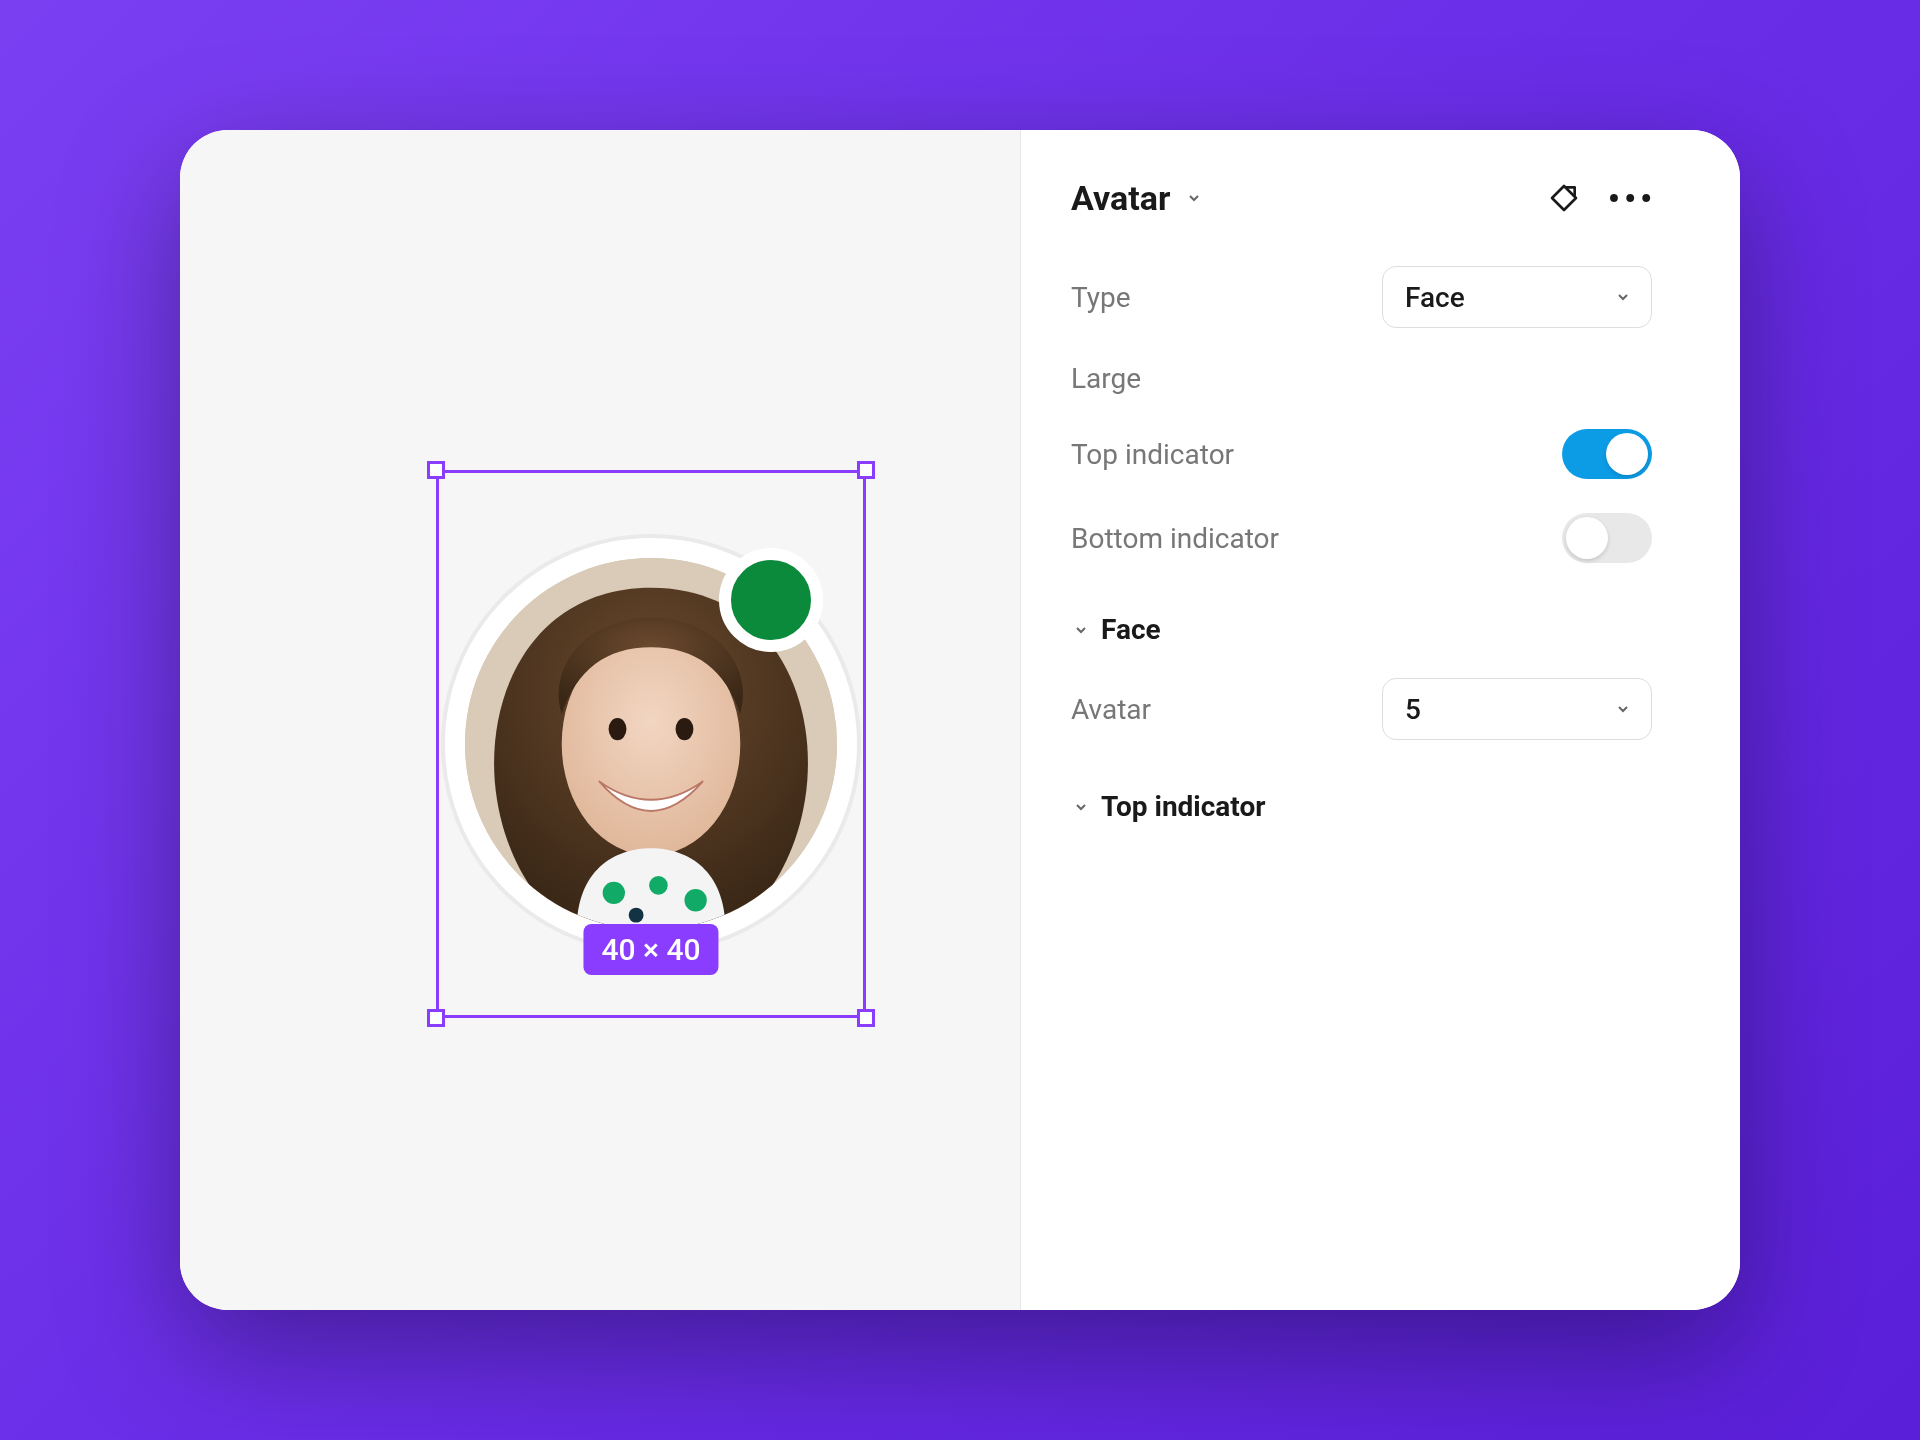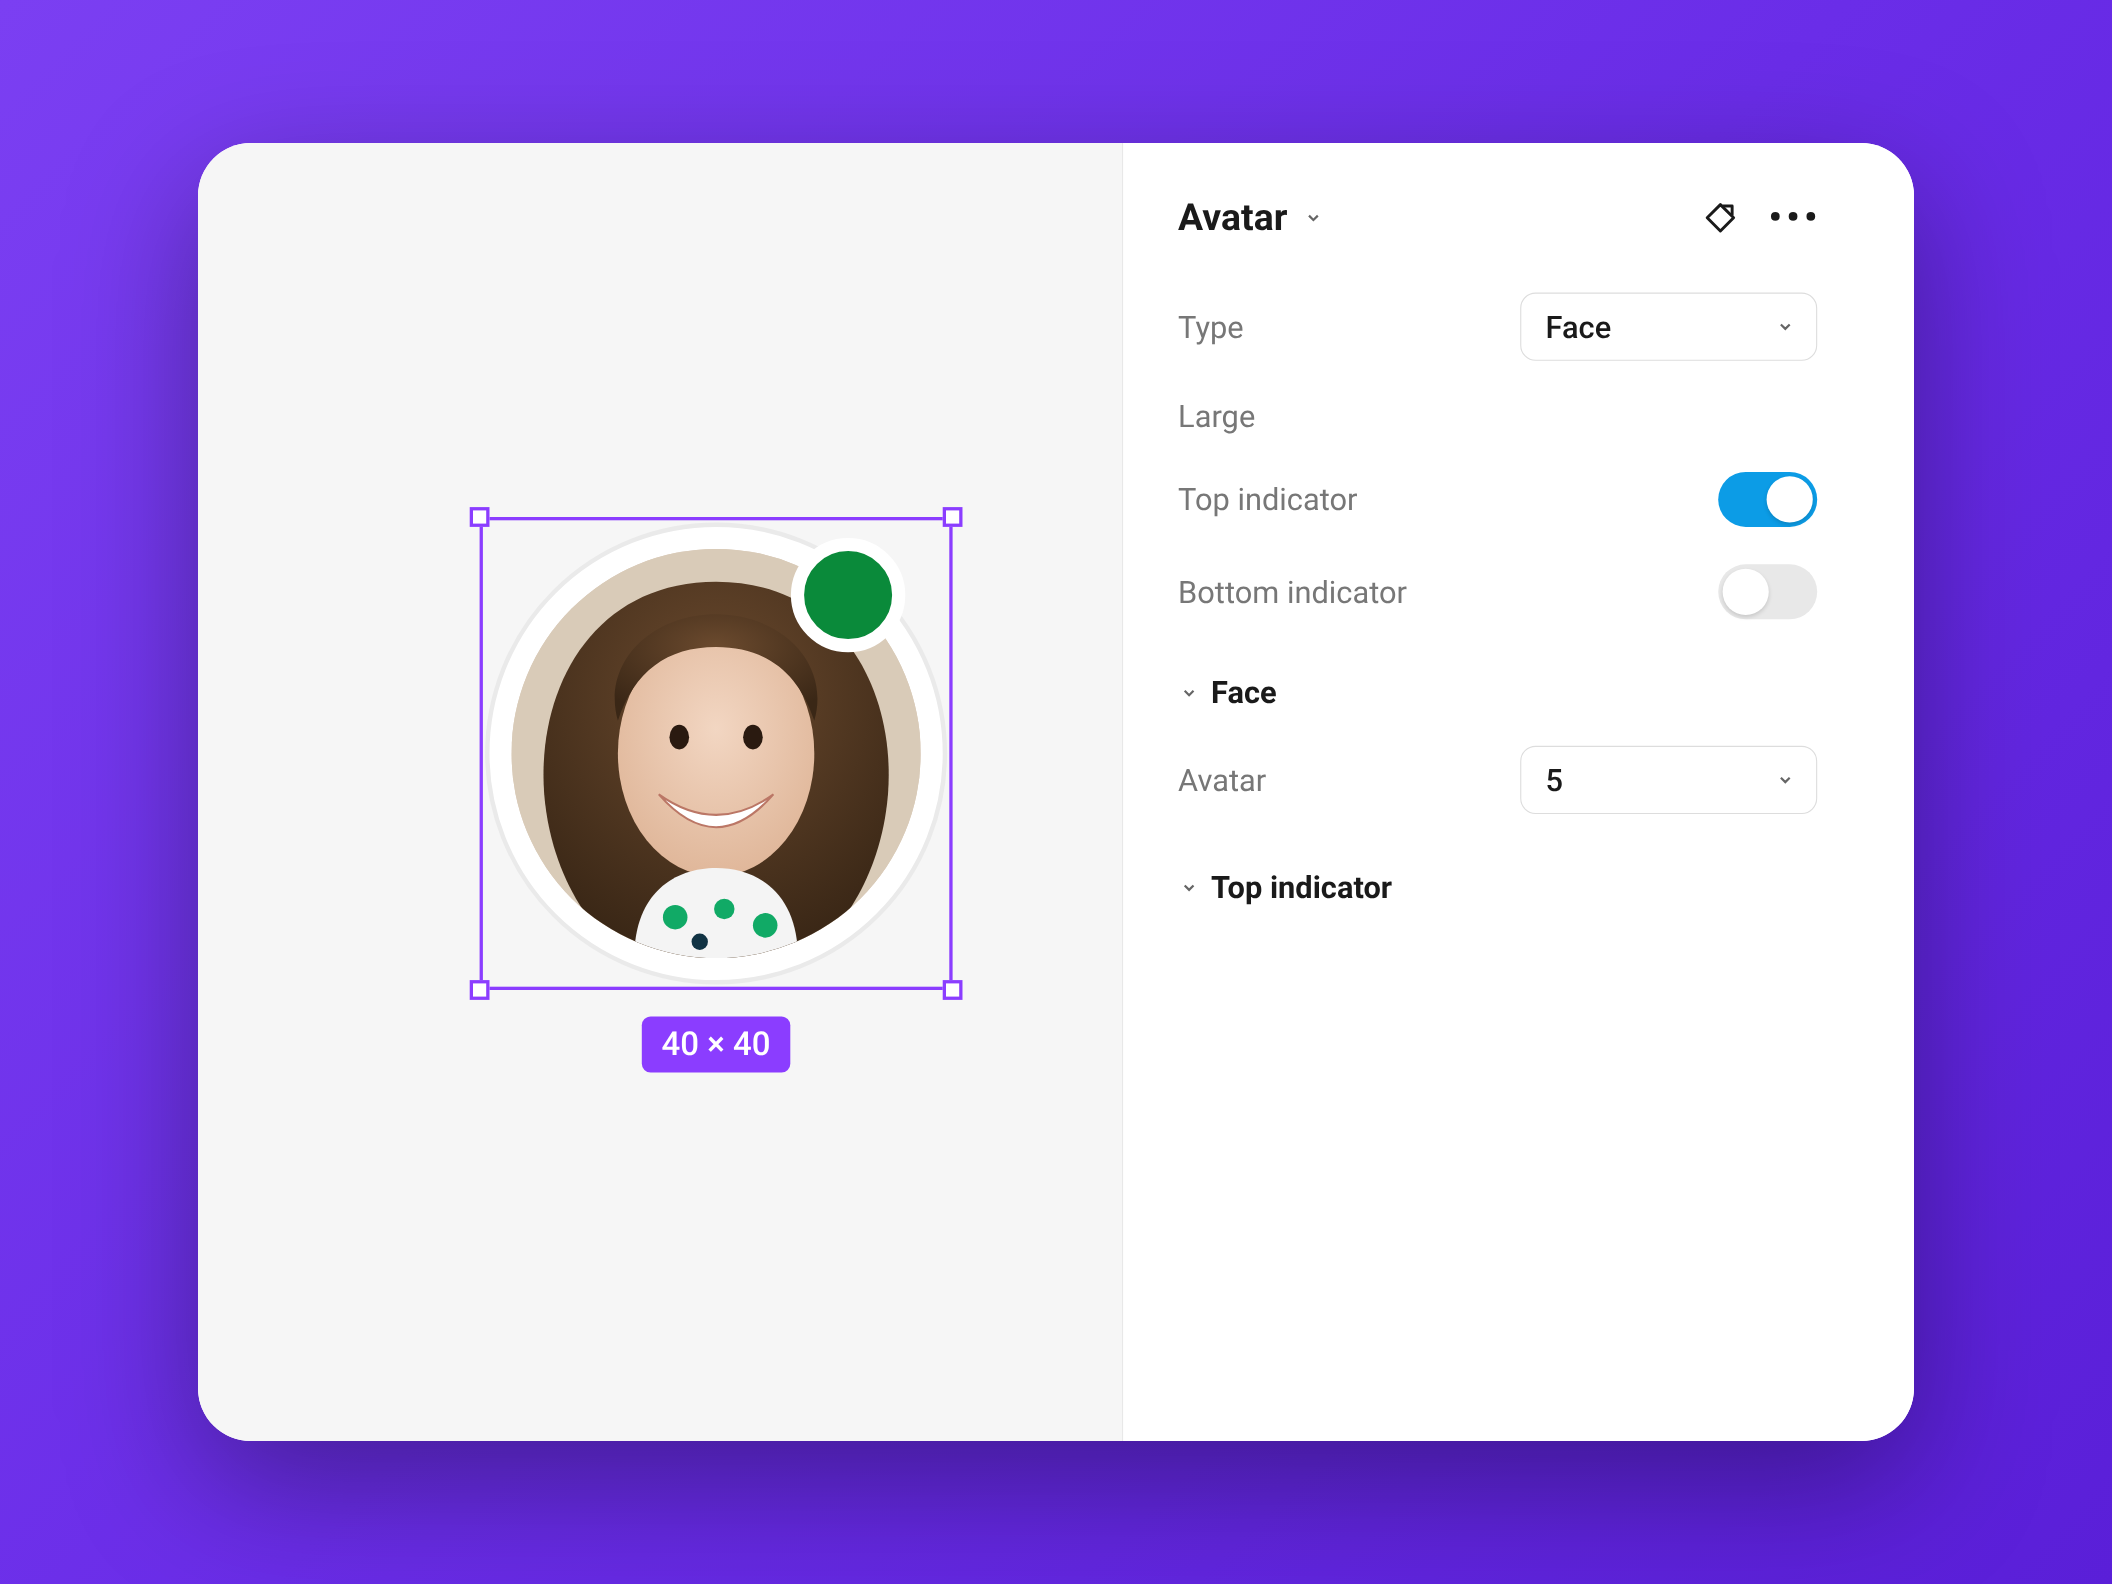--- a/index.html
+++ b/index.html
@@ -27,21 +27,21 @@
   width: 720px;
   background: #fff;
   border-left: 1px solid #e8e8e8;
   padding: 48px 88px 48px 50px;
 }
 
 
 .selection {
   position: absolute;
   left: 256px; top: 340px;
-  width: 430px; height: 430px;
+  width: 430px; height: 548px;
 }
 .selbox {
   position: absolute; inset: 0;
   border: 3px solid #8b3dff;
 }
 .handle {
   position: absolute; width: 18px; height: 18px;
   background: #fff; border: 3px solid #8b3dff;
 }
 .handle.tl { left: -9px; top: -9px; }

